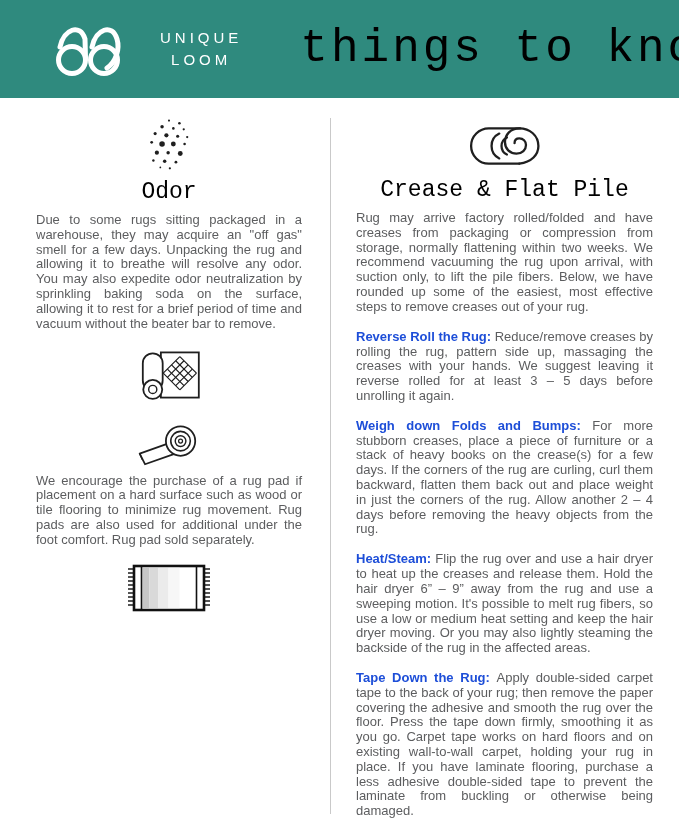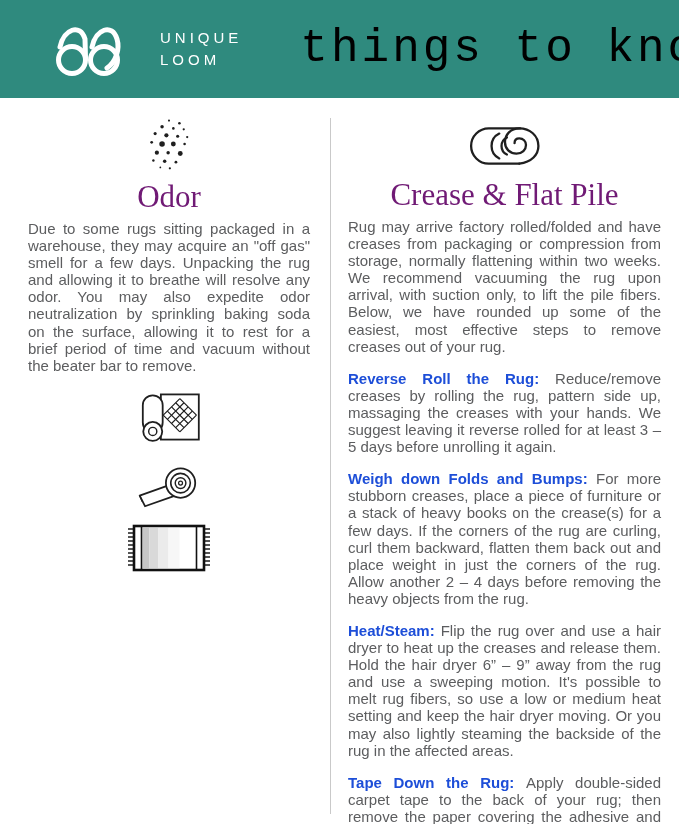--- a/index.html
+++ b/index.html
@@ -10,42 +10,42 @@
   }
   
   .header{
     height:98px;background:#2f8a7e;
     display:flex;align-items:center;
   }
   .brand{display:flex;align-items:center;margin-left:52px;}
   .brand-logo{width:96px;height:64px;flex:0 0 auto;}
   .brand-text{
     color:#ffffff;font-size:15px;letter-spacing:4px;
-    line-height:1.45;margin-left:12px;text-align:left;font-weight:400;
+    line-height:1.45;margin-left:12px;text-align:center;font-weight:400;
   }
   .header-title{
     color:#000000;font-family:Liberation Mono, monospace;
     font-size:46px;letter-spacing:3px;font-weight:400;
     margin-left:58px;white-space:nowrap;
   }
   
   .content{display:flex;align-items:stretch;height:726px;box-sizing:border-box;}
   .col{box-sizing:border-box;}
   .col-left{width:330px;padding:20px 20px 0 28px;}
   .divider{width:1px;background:#c9c9c9;margin:20px 0 10px 0;}
   .col-right{width:348px;padding:20px 18px 0 17px;}
   .section{text-align:center;margin-bottom:15px;}
   .icon-wrap{display:flex;justify-content:center;align-items:flex-end;}
   .section h2{
-    font-family:Liberation Serif, serif;font-weight:400;
-    color:#701a75;font-size:31px;margin:9px 0 5px 0;
+    font-family:Liberation Mono, monospace;font-weight:400;
+    color:#000000;font-size:23px;margin:9px 0 5px 0;
   }
   p.body-text{
-    color:#5c5d5f;font-size:15px;line-height:1.14;
-    text-align:justify;margin:0;
+    color:#5c5d5f;font-size:13px;line-height:1.14;
+    text-align:justify;margin:8px;
   }
   .tip{margin-top:15px;}
   .tip .lead{font-weight:700;color:#1d4ed8;}
   .tip .lead::after{content:" ";}
   svg{display:block;}
 </style>
 </head>
 <body>
 
 <div class="header">
@@ -123,20 +123,21 @@
       <div class="icon-wrap" style="height:48px;">
         <svg width="72" height="48" viewBox="0 0 78 54">
           <polygon points="6,40 40,28 46,40 12,52" fill="#ffffff" stroke="#1f1f1f" stroke-width="2" stroke-linejoin="round"></polygon>
           <path d="M6,40 L9,47" stroke="#1f1f1f" stroke-width="1.4" fill="none"></path>
           <circle cx="52" cy="26" r="16.5" fill="#ffffff" stroke="#1f1f1f" stroke-width="2"></circle>
           <circle cx="52" cy="26" r="11" fill="#ffffff" stroke="#1f1f1f" stroke-width="1.8"></circle>
           <circle cx="52" cy="26" r="6" fill="#ffffff" stroke="#1f1f1f" stroke-width="1.6"></circle>
           <circle cx="52" cy="26" r="2.2" fill="#ffffff" stroke="#1f1f1f" stroke-width="1.4"></circle>
         </svg>
       </div>
+      <p class="body-text">We encourage the purchase of a rug pad if placement on a hard surface such as wood or tile flooring to minimize rug movement. Rug pads are also used for additional under the foot comfort. Rug pad sold separately.</p>
     </div>
 
     <div class="section">
       <div class="icon-wrap" style="height:50px;">
         <svg width="86" height="50" viewBox="0 0 86 50">
           <g stroke="#1f1f1f" stroke-width="1.6">
             <path d="M2,6 H8 M2,10 H8 M2,14 H8 M2,18 H8 M2,22 H8 M2,26 H8 M2,30 H8 M2,34 H8 M2,38 H8 M2,42 H8"></path>
             <path d="M78,6 H84 M78,10 H84 M78,14 H84 M78,18 H84 M78,22 H84 M78,26 H84 M78,30 H84 M78,34 H84 M78,38 H84 M78,42 H84"></path>
           </g>
           <rect x="8" y="3" width="70" height="44" fill="#ffffff" stroke="#111111" stroke-width="2.6"></rect>

